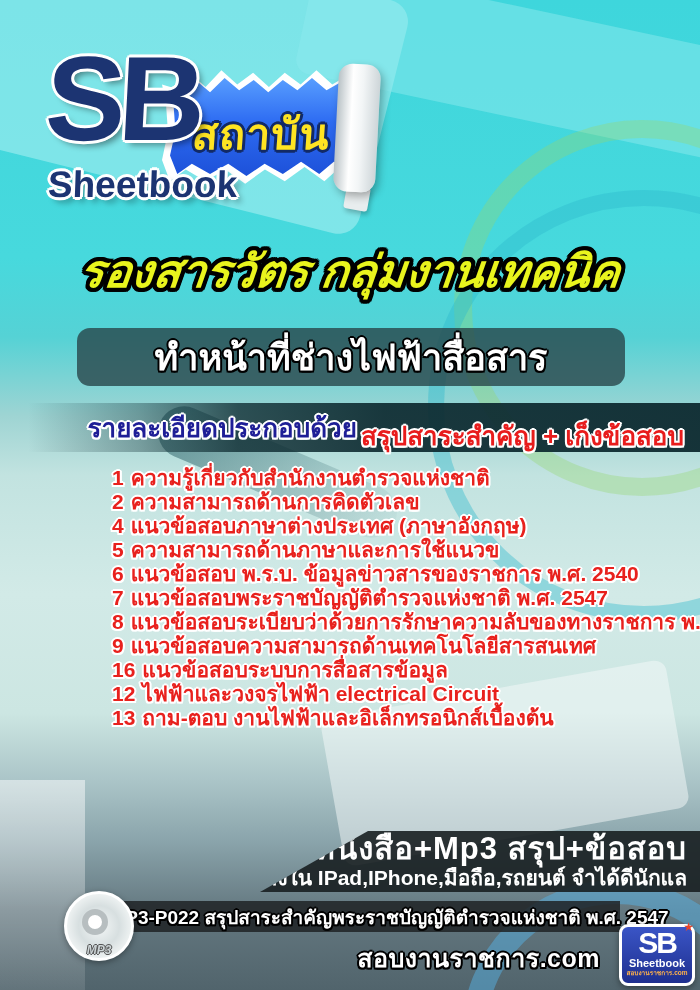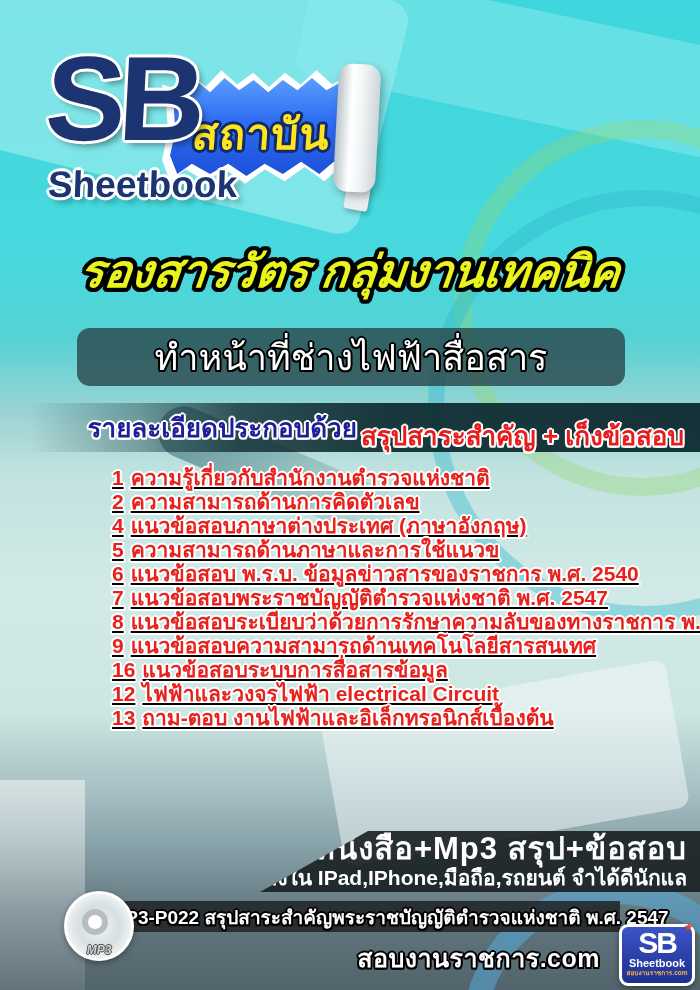--- a/index.html
+++ b/index.html
@@ -73,33 +73,33 @@
   .sheetbook{position:absolute; z-index:5; left:48px; top:164px;
     font-size:37px; font-weight:900; color:#1c3472; transform:skewX(-2deg);}
 
   
   .main-title{position:absolute; z-index:5; left:0; width:700px; top:244px;
     text-align:center; font-size:45px; line-height:56px; font-weight:900; font-style:italic;
     color:#e9f41d; transform:skewX(-6deg); letter-spacing:0px;}
   .subtitle-bar{position:absolute; z-index:5; left:77px; top:328px; width:548px; height:58px;
     background:rgba(38,66,70,.78); border-radius:13px;
     display:flex; align-items:center; justify-content:center;}
-  .subtitle-bar .txt{font-size:36px; font-weight:400; color:#fff;}
+  .subtitle-bar .txt{font-size:36px; font-weight:700; color:#fff;}
 
   
   .details-bar{position:absolute; z-index:5; left:0; top:403px; width:700px; height:49px;
     background:linear-gradient(90deg, rgba(13,42,48,0) 4%, rgba(13,42,48,.35) 20%,
       rgba(13,42,48,.78) 34%, rgba(13,42,48,.92) 55%, rgba(13,42,48,.95) 100%);
     display:flex; align-items:center; justify-content:flex-end;
     padding-right:16px; box-sizing:border-box; gap:4px;}
   .details-prefix{font-size:26px; font-weight:900; color:#1e1e96;}
   .details-highlight{font-size:26px; font-weight:900; color:#e81c1c;margin-top:16px;}
 
   
-  .topics{position:absolute; z-index:5; left:112px; top:466px; width:560px;text-decoration:underline;}
+  .topics{position:absolute; z-index:5; left:112px; top:466px; width:560px;}
   .topic{font-size:21px; line-height:24px; font-weight:700; color:#e8211d; white-space:nowrap;}
   .topic .t-num{margin-right:7px;}
 
   
   .promo-band{position:absolute; z-index:5; left:0; top:831px; width:700px; height:61px;
     background:rgba(24,31,33,.9);
     clip-path:polygon(368px 0, 700px 0, 700px 61px, 260px 61px);
     text-align:right; padding-right:13px; box-sizing:border-box;}
   .promo-line1{font-size:31px; line-height:35px; font-weight:900; color:#fff; letter-spacing:1px;}
   .promo-line2{font-size:21px; line-height:23px; font-weight:700; color:#fff;}

